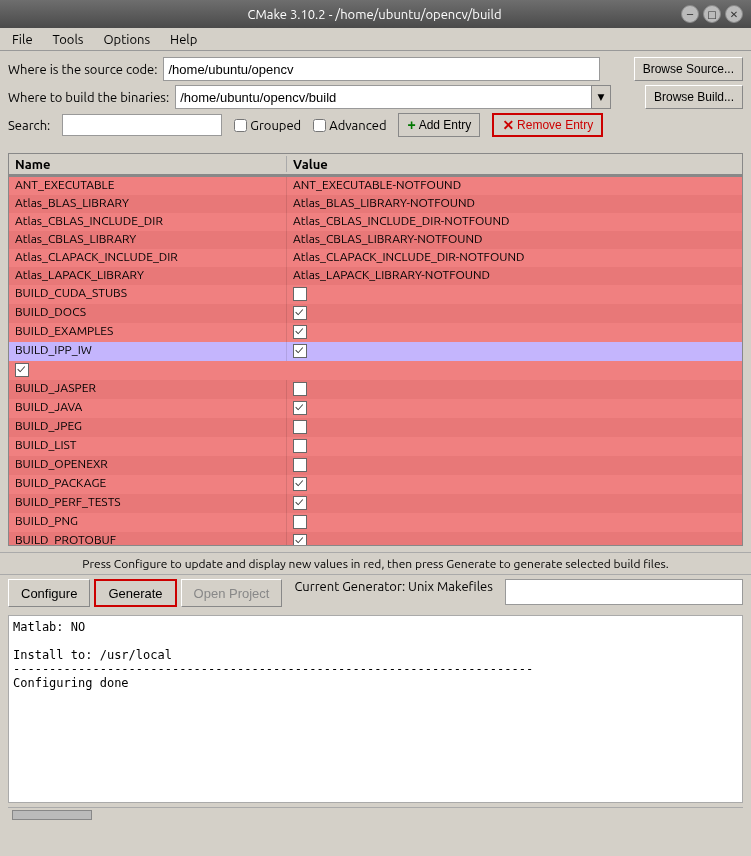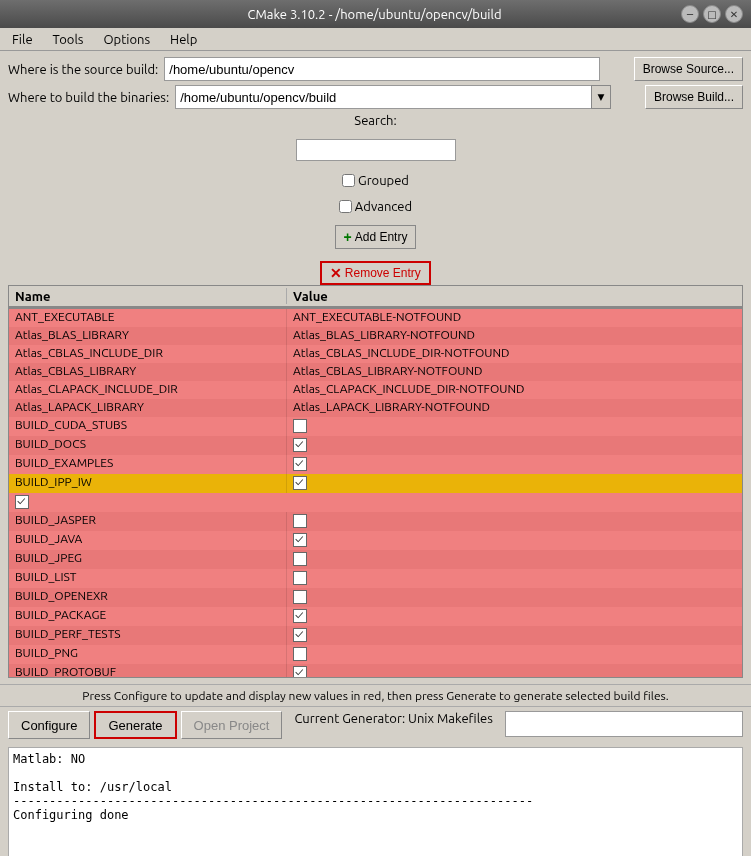--- a/index.html
+++ b/index.html
@@ -84,23 +84,22 @@
       width: 20px;
       background: #d4d0c8;
       border: 1px solid #888;
       display: flex; align-items: center; justify-content: center;
       font-size: 9px;
       pointer-events: none;
     }
     .search-row {
       display: flex;
       align-items: center;
-      margin-bottom: 0;
+      margin-bottom: 16px;
       gap: 12px;
-      flex-direction: column;
     }
     .search-input {
       height: 22px;
       width: 160px;
       border: 1px solid #999;
       background: white;
       padding: 0 4px;
       font-size: 13px;
     }
     .checkbox-label {
@@ -265,21 +264,21 @@
 <div class="menu-bar">
   <div class="menu-item">File</div>
   <div class="menu-item">Tools</div>
   <div class="menu-item">Options</div>
   <div class="menu-item">Help</div>
 </div>
 
 <div class="main-content">
 
   <div class="form-row">
-    <span class="form-label">Where is the source build:</span>
+    <span class="form-label">Where is the source code:</span>
     <input type="text" class="form-input" value="/home/ubuntu/opencv" style="">
     <button class="browse-btn">Browse Source...</button>
   </div>
 
   <div class="form-row">
     <span class="form-label">Where to build the binaries:</span>
     <div class="dropdown-wrapper">
       <input type="text" class="form-input" style="width: 100%;" value="/home/ubuntu/opencv/build">
       <div class="dropdown-arrow">▼</div>
     </div>
@@ -343,21 +342,21 @@
         <div class="cell-value"><div class="checkbox-cell"></div></div>
       </div>
       <div class="table-row red" style="background: rgb(232, 120, 120);">
         <div class="cell-name">BUILD_DOCS</div>
         <div class="cell-value"><div class="checkbox-cell checked"></div></div>
       </div>
       <div class="table-row red" style="background: rgb(240, 128, 128);">
         <div class="cell-name">BUILD_EXAMPLES</div>
         <div class="cell-value"><div class="checkbox-cell checked"></div></div>
       </div>
-      <div class="table-row red" style="background: #eab308;">
+      <div class="table-row red" style="background: #c4b5fd;">
         <div class="cell-name">BUILD_IPP_IW</div>
         <div class="cell-value"><div class="checkbox-cell checked"></div></div>
       </div>
       <div class="table-row red" style="background: rgb(240, 128, 128);">
         <div class="cell-value"><div class="checkbox-cell checked"></div></div>
       </div>
       <div class="table-row red" style="background: rgb(232, 120, 120);">
         <div class="cell-name">BUILD_JASPER</div>
         <div class="cell-value"><div class="checkbox-cell"></div></div>
       </div>

